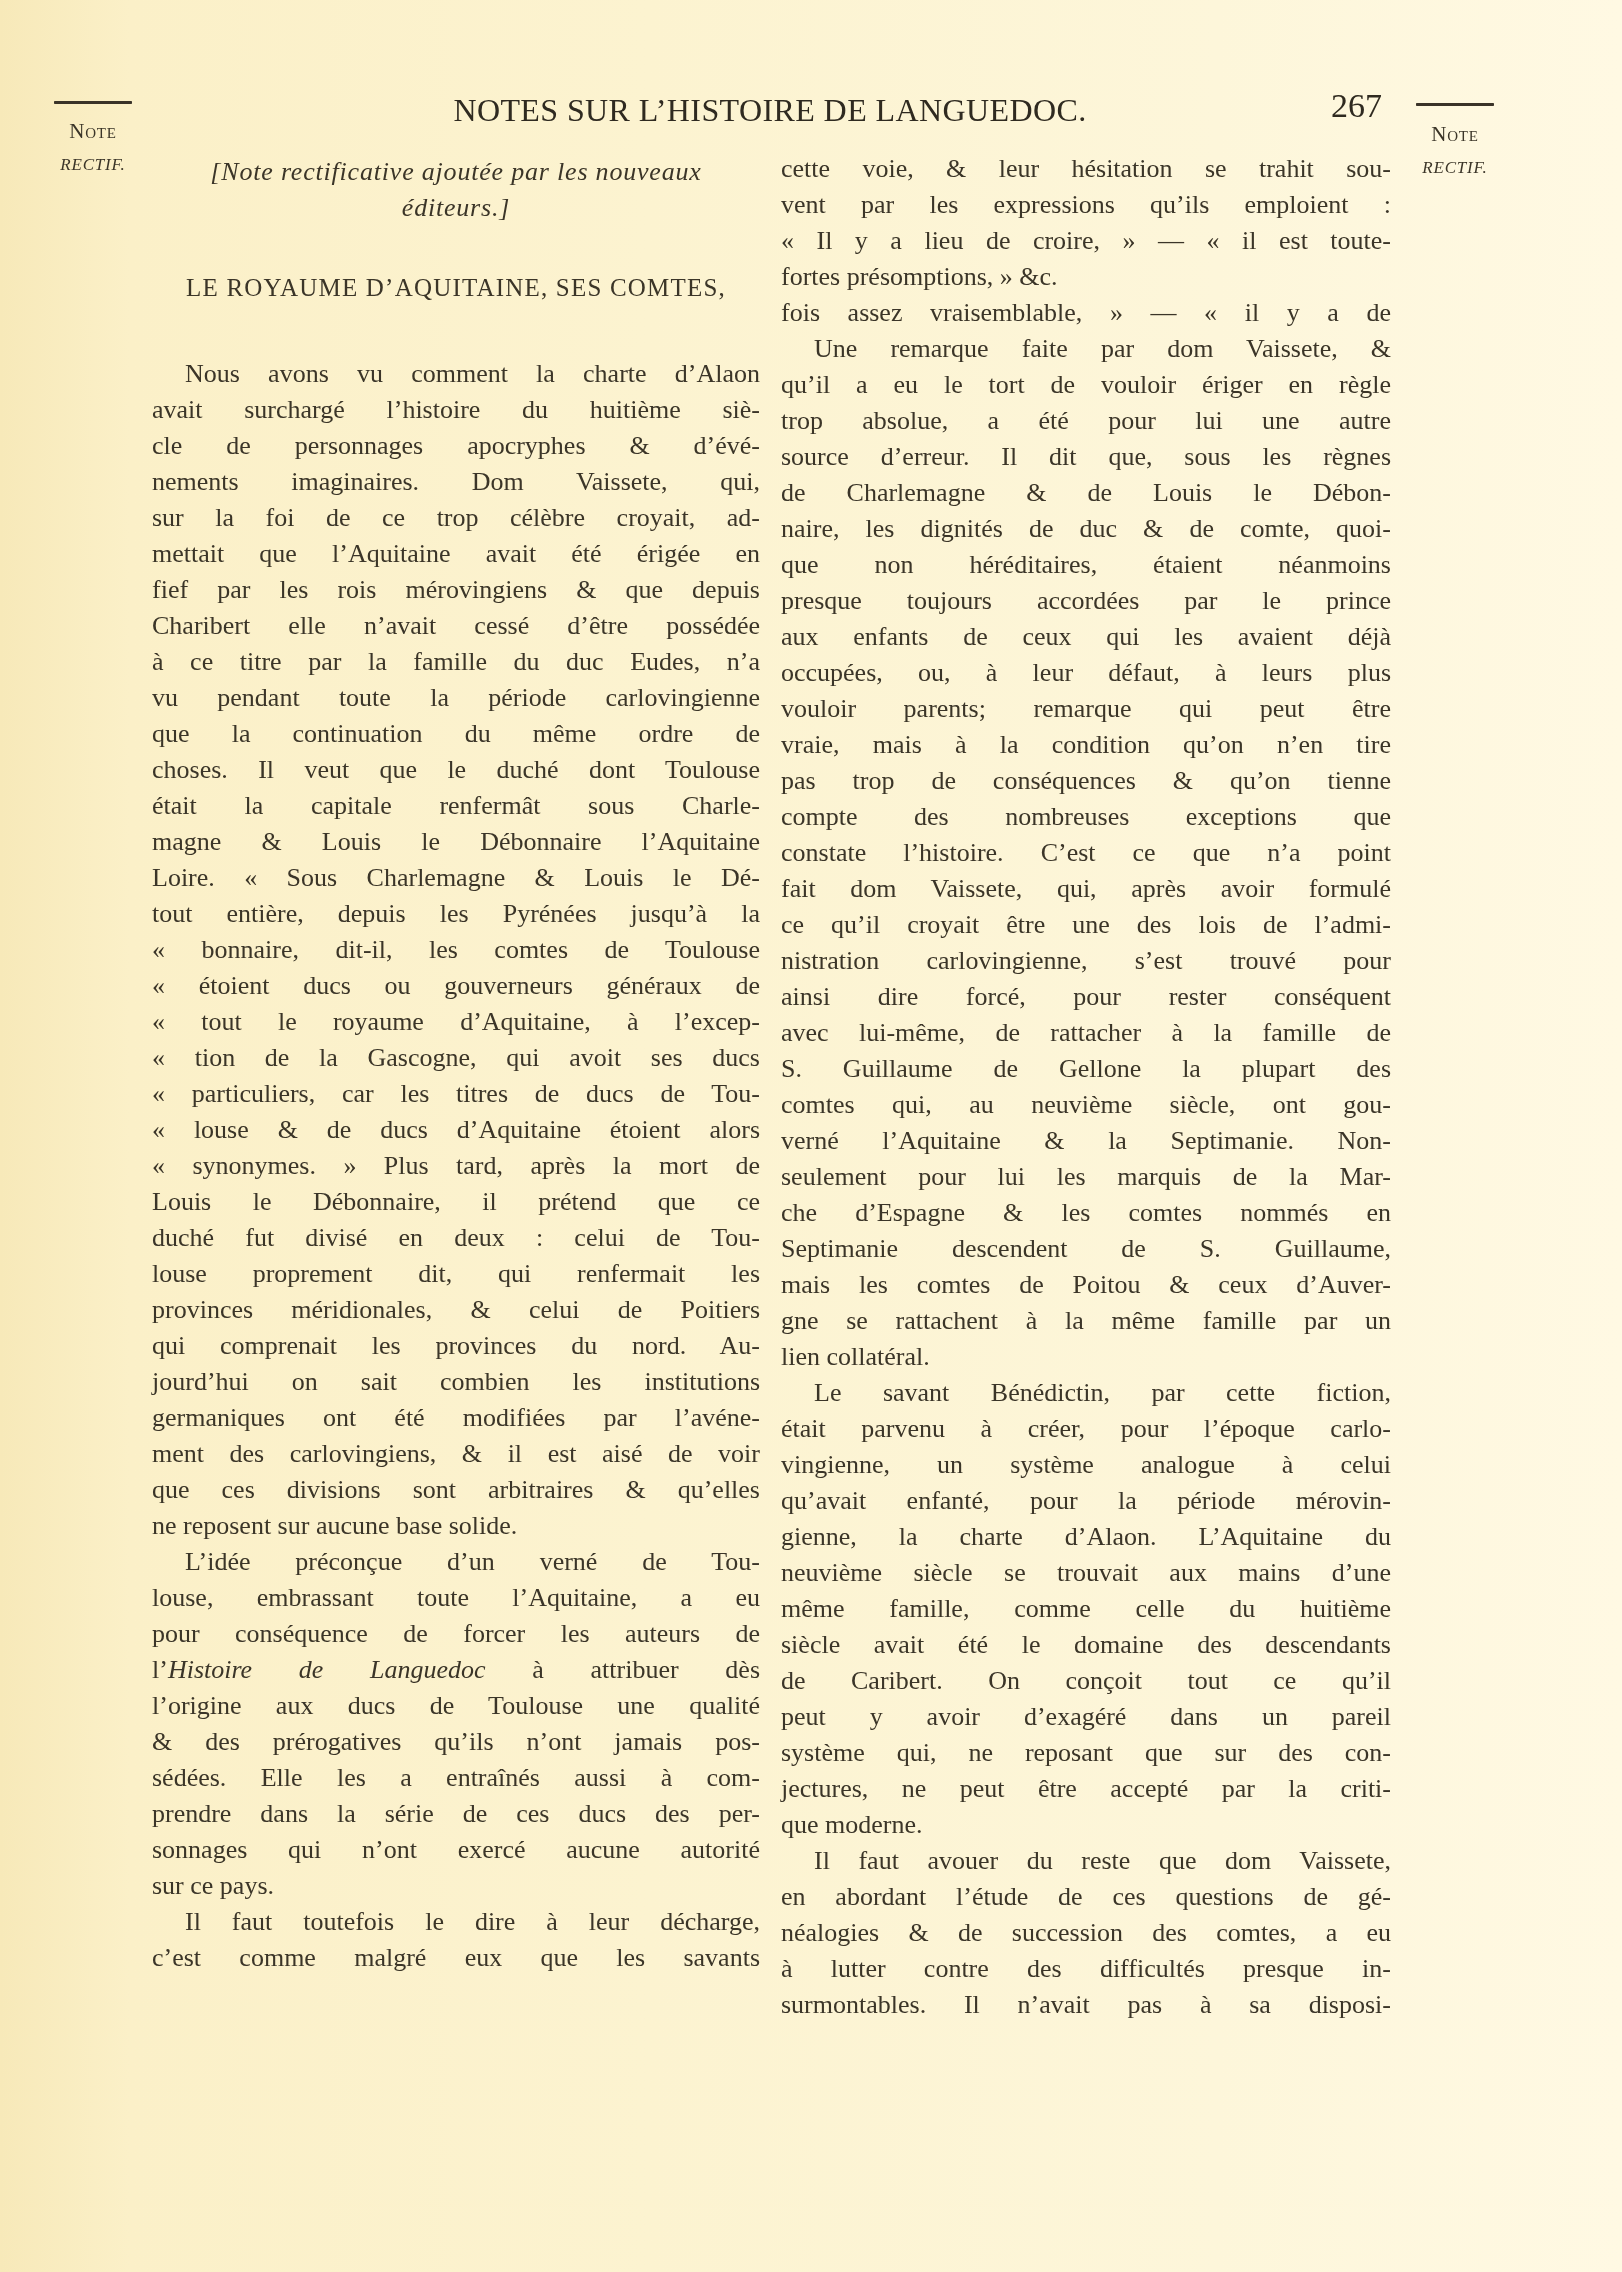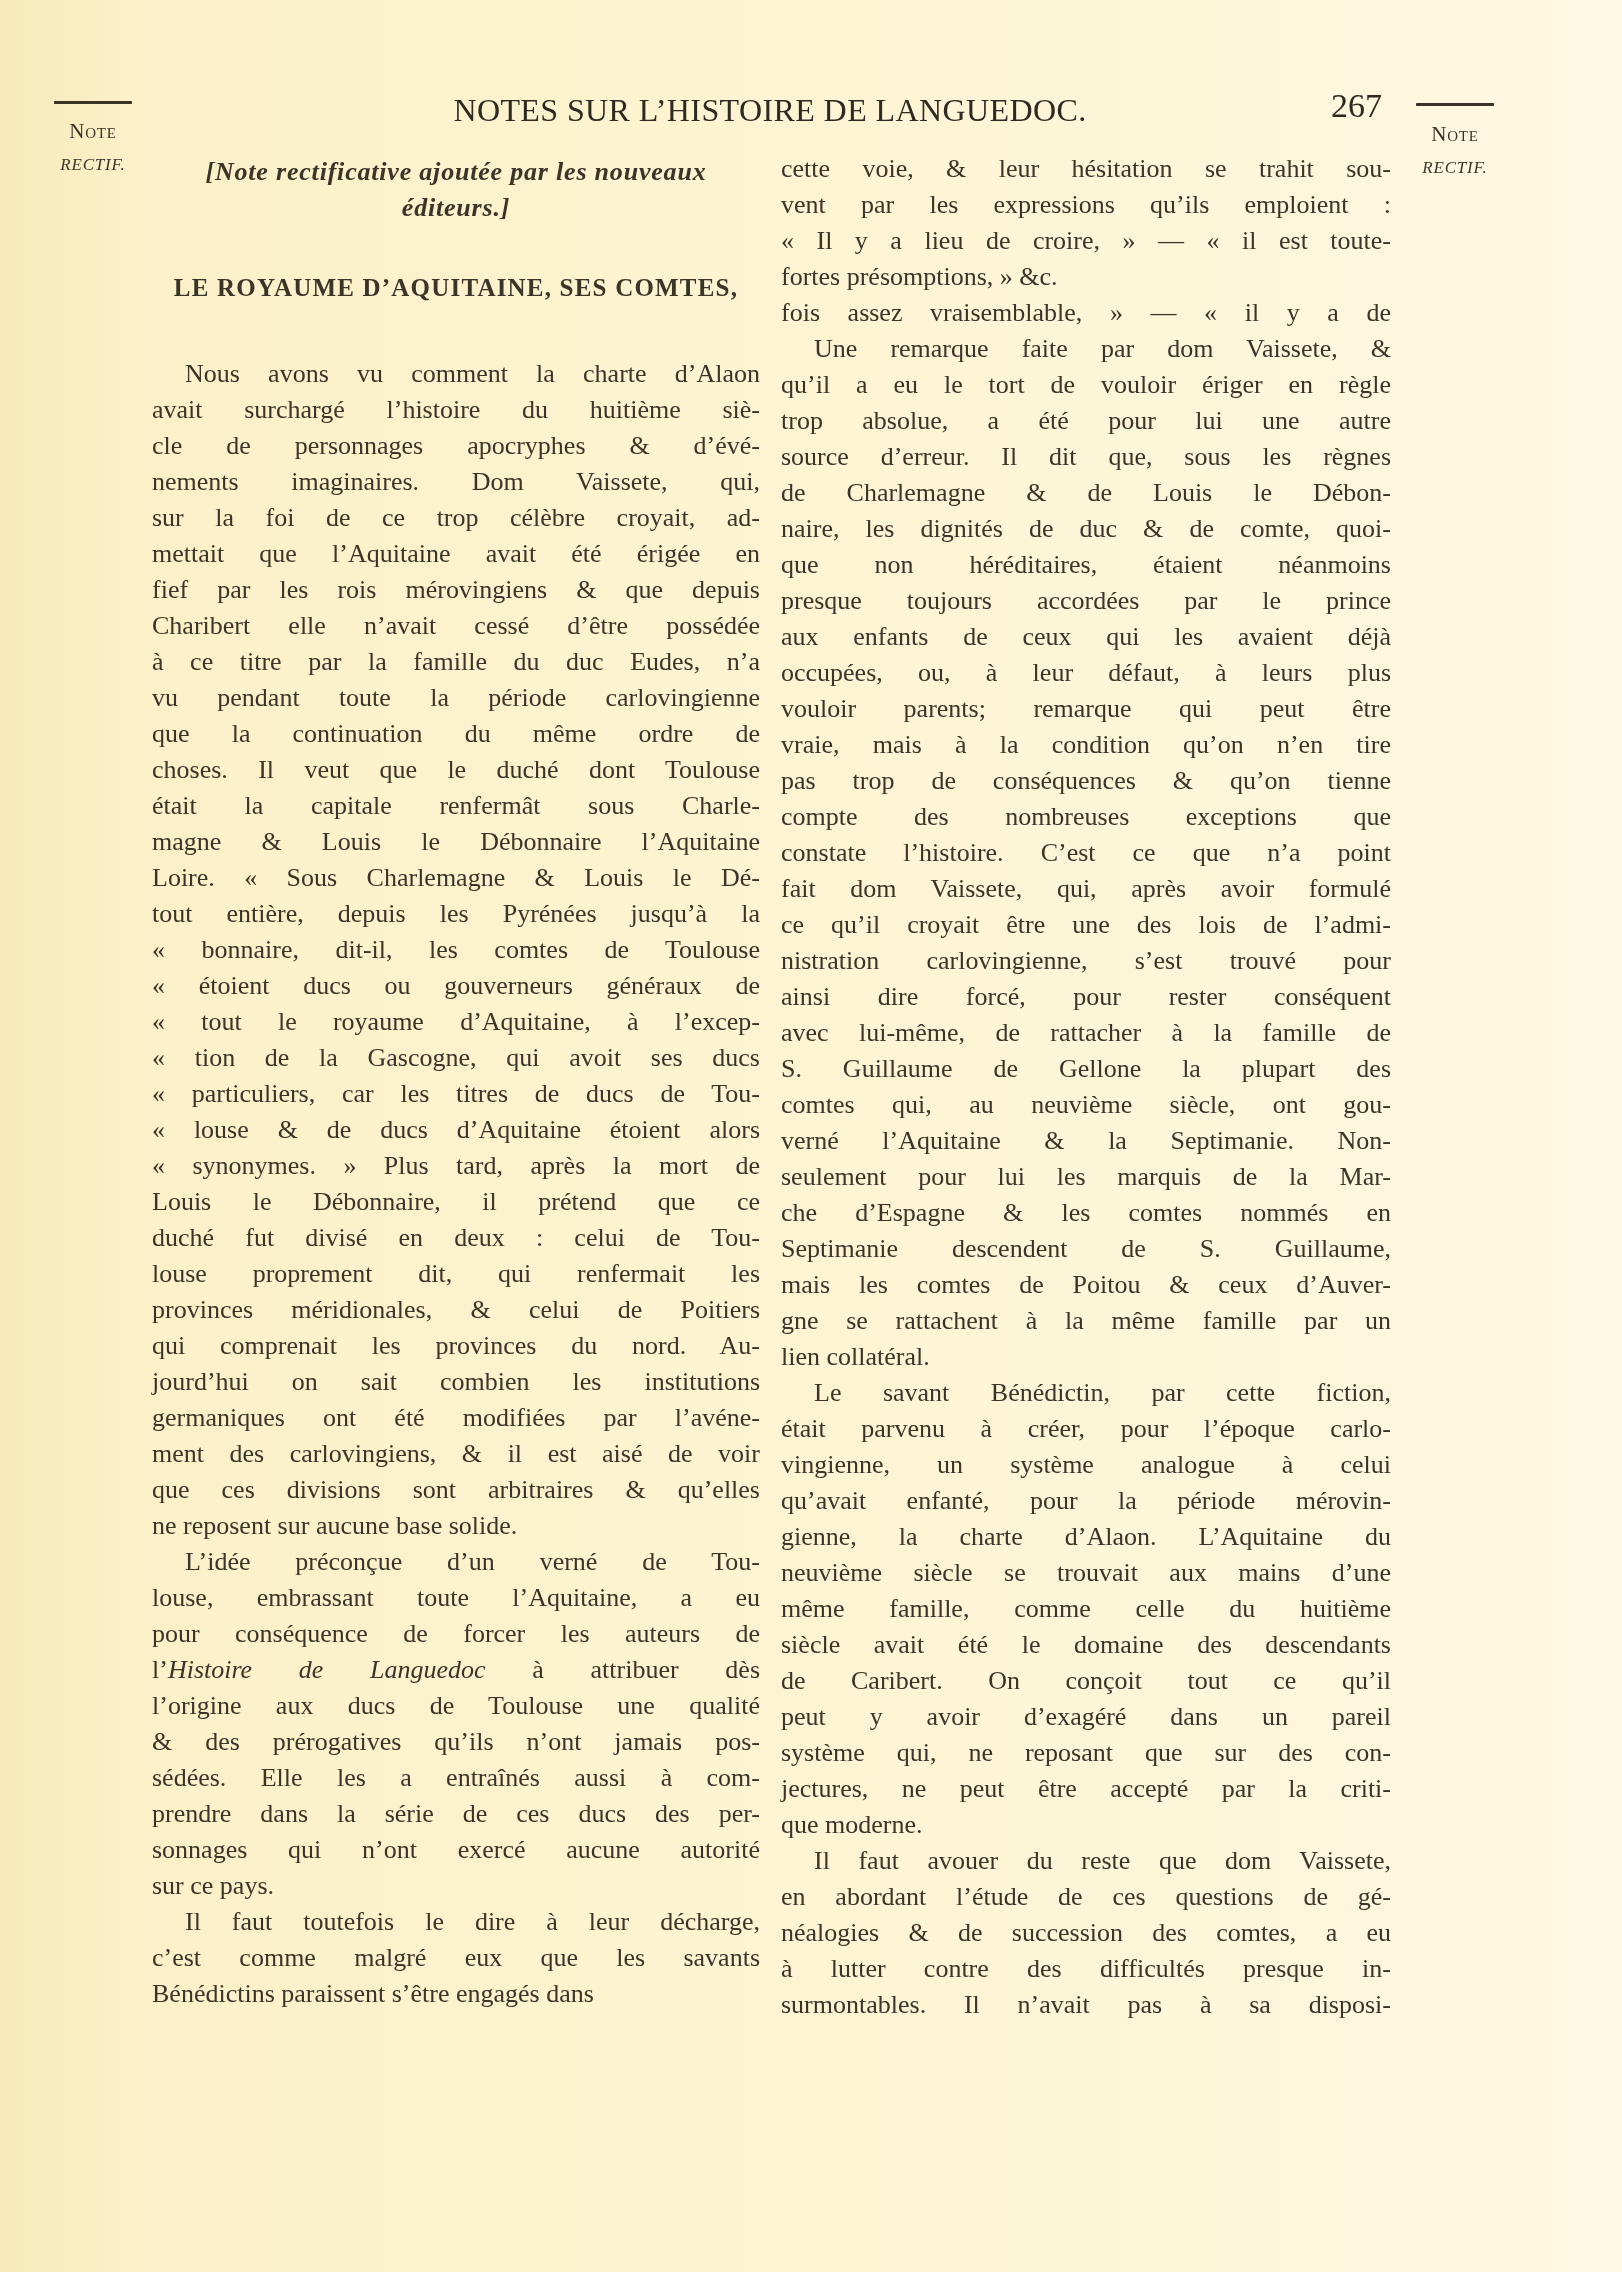--- a/index.html
+++ b/index.html
@@ -27,21 +27,21 @@
     font-style: normal;
   }
   .column {
     position: absolute; font-size: 26px; line-height: 36px;
   }
   .col-left { left: 152px; top: 154px; width: 608px; }
   .col-right { left: 781px; top: 151px; width: 610px; }
   .line { display: block; white-space: nowrap; text-align: justify; text-align-last: justify; height: 36px; }
   .line.last { text-align-last: left; }
   .line.indent { padding-left: 33px; }
-  .line.center { text-align: right; text-align-last: center; font-weight: bold; }
+  .line.center { text-align: right; text-align-last: center; }
   .editor-note { font-style: italic; letter-spacing: 0.8px; }
   .section-title { font-size: 25px; letter-spacing: 1.2px; text-transform: uppercase; }
   .spacer { display: block; }
   em { font-style: italic; }
 </style>
 </head>
 <body>
 
 <div class="page">
 
@@ -114,21 +114,20 @@
           <span class="line">l’origine aux ducs de Toulouse une qualité</span>
           <span class="line">&amp; des prérogatives qu’ils n’ont jamais pos-</span>
           <span class="line">sédées. Elle les a entraînés aussi à com-</span>
           <span class="line">prendre dans la série de ces ducs des per-</span>
           <span class="line">sonnages qui n’ont exercé aucune autorité</span>
           <span class="line last">sur ce pays.</span>
         </div>
         <div>
           <span class="line indent">Il faut toutefois le dire à leur décharge,</span>
           <span class="line">c’est comme malgré eux que les savants</span>
-          <span class="line last">Bénédictins paraissent s’être engagés dans</span>
         </div>
       </div>
   </div>
 
   <div class="column col-right">
     <div id="right-body">
         <div>
           <span class="line">cette voie, &amp; leur hésitation se trahit sou-</span>
           <span class="line">vent par les expressions qu’ils emploient :</span>
           <span class="line">« Il y a lieu de croire, » — « il est toute-</span>

